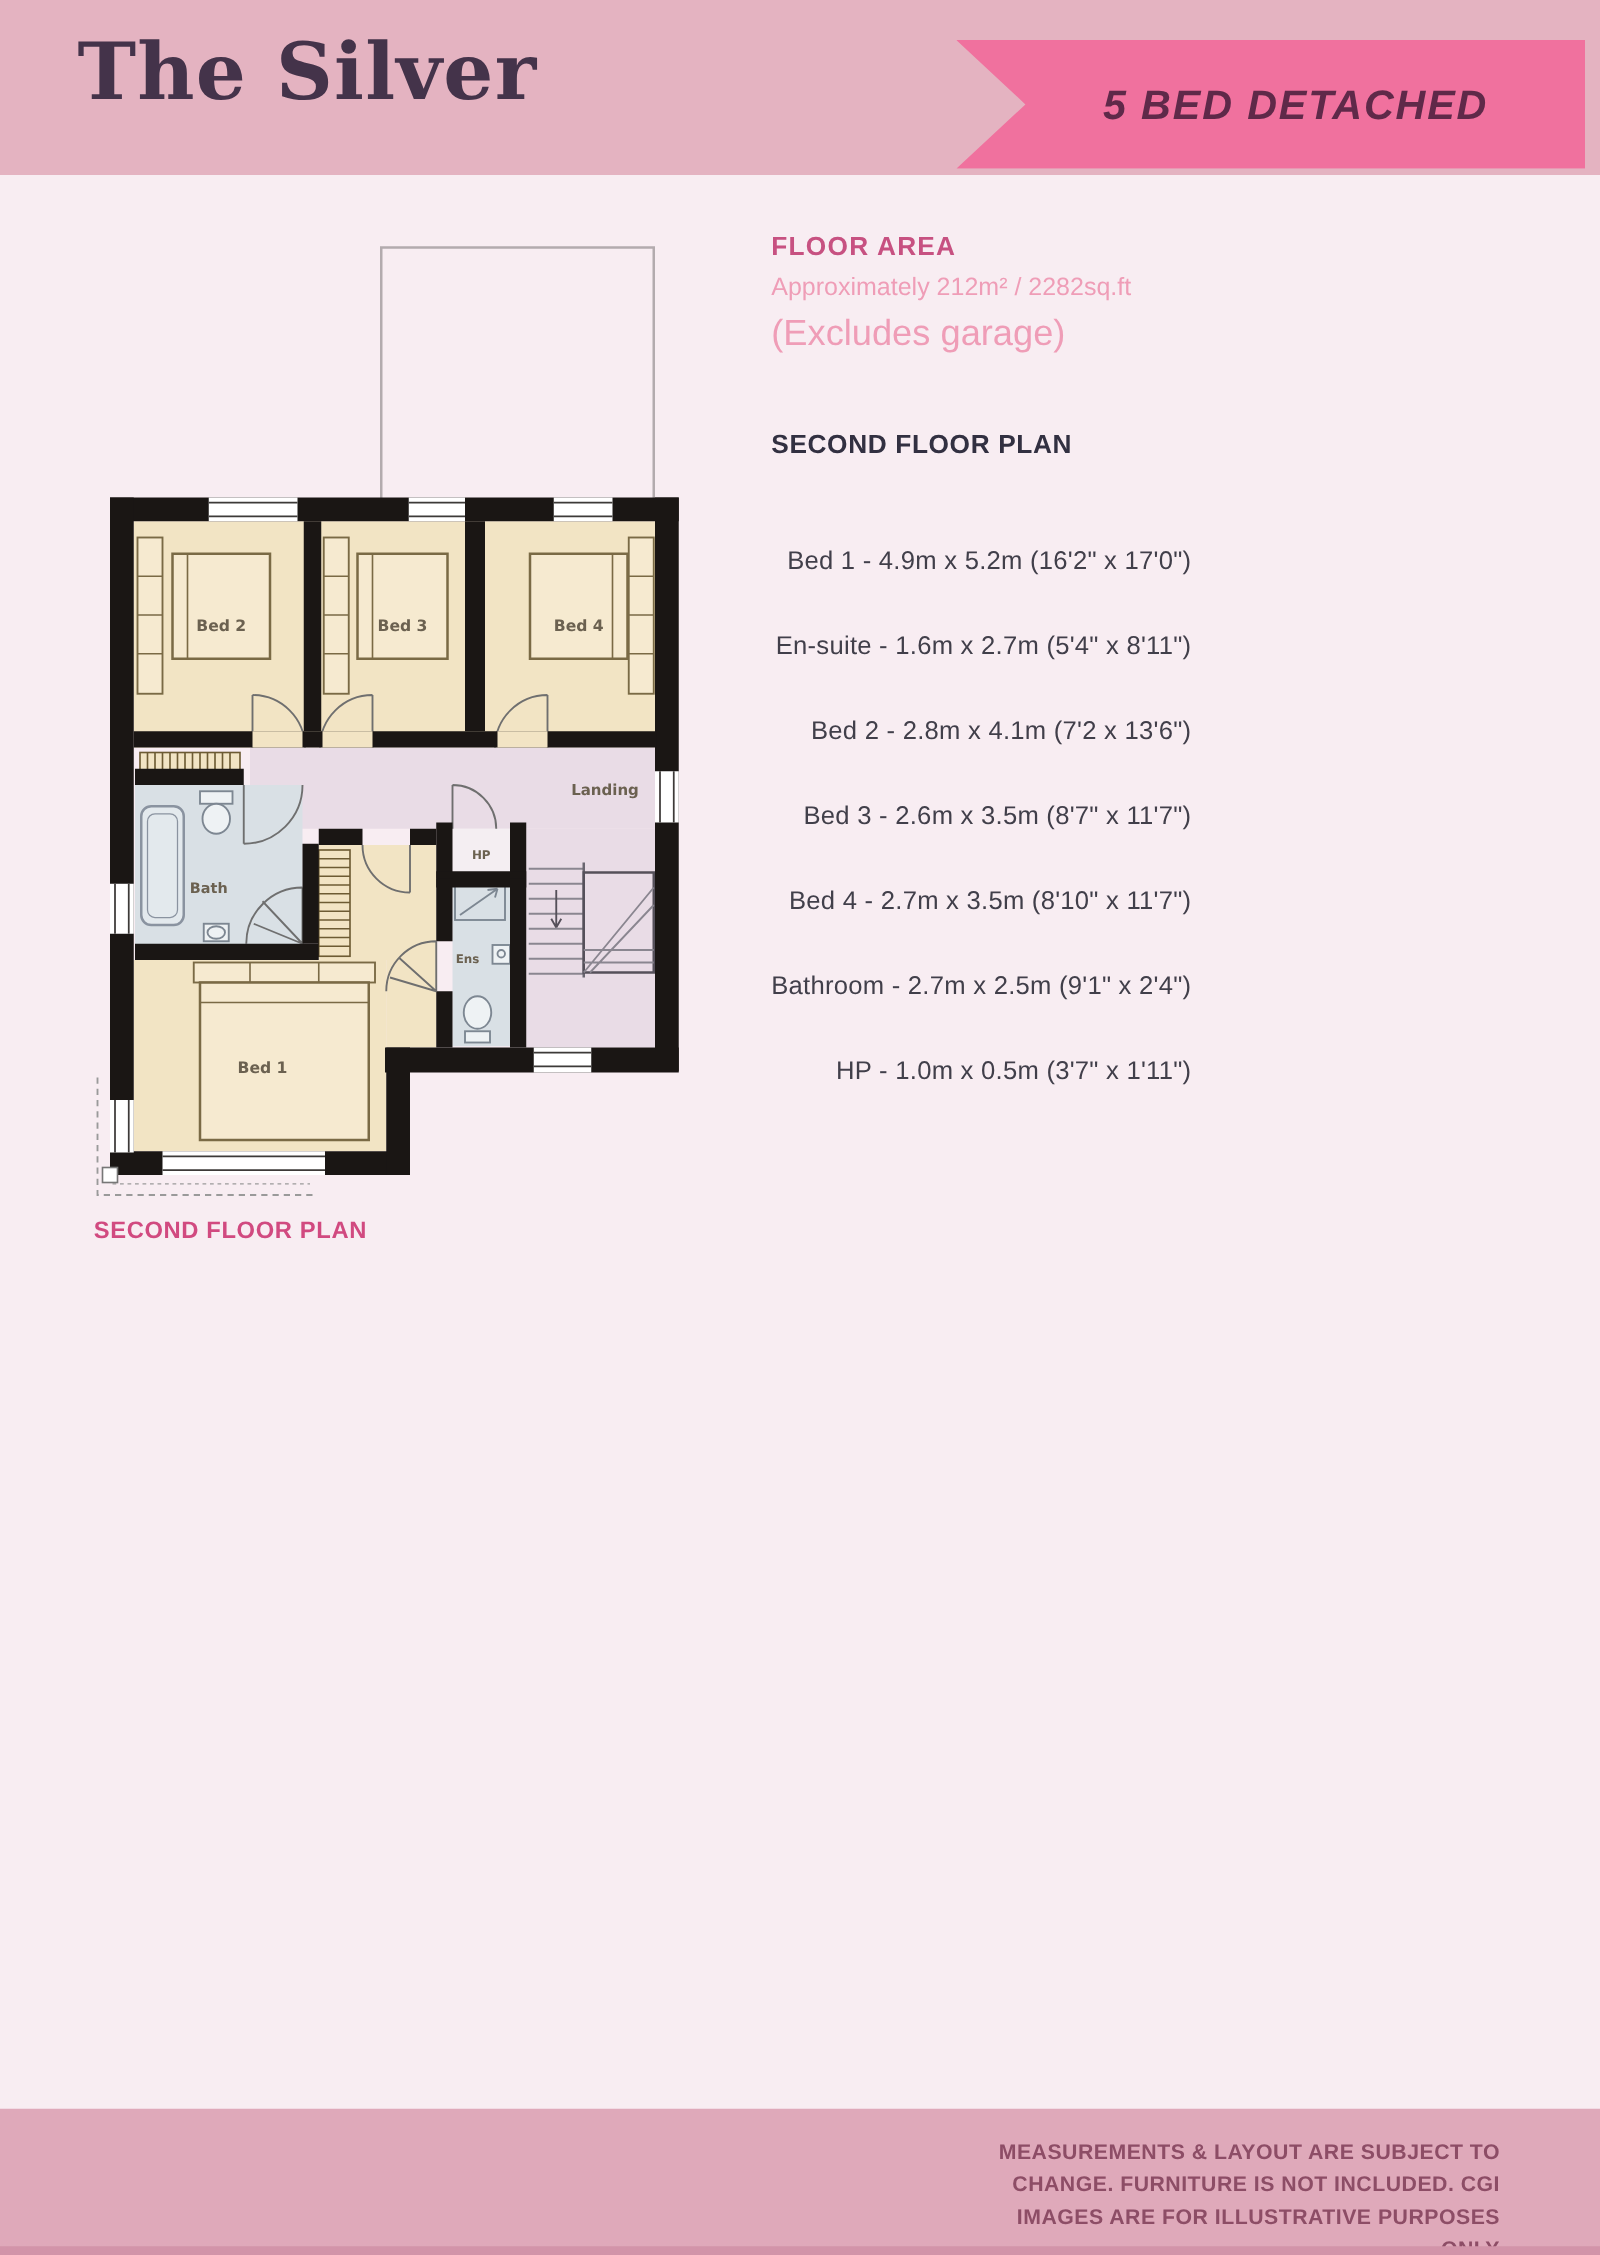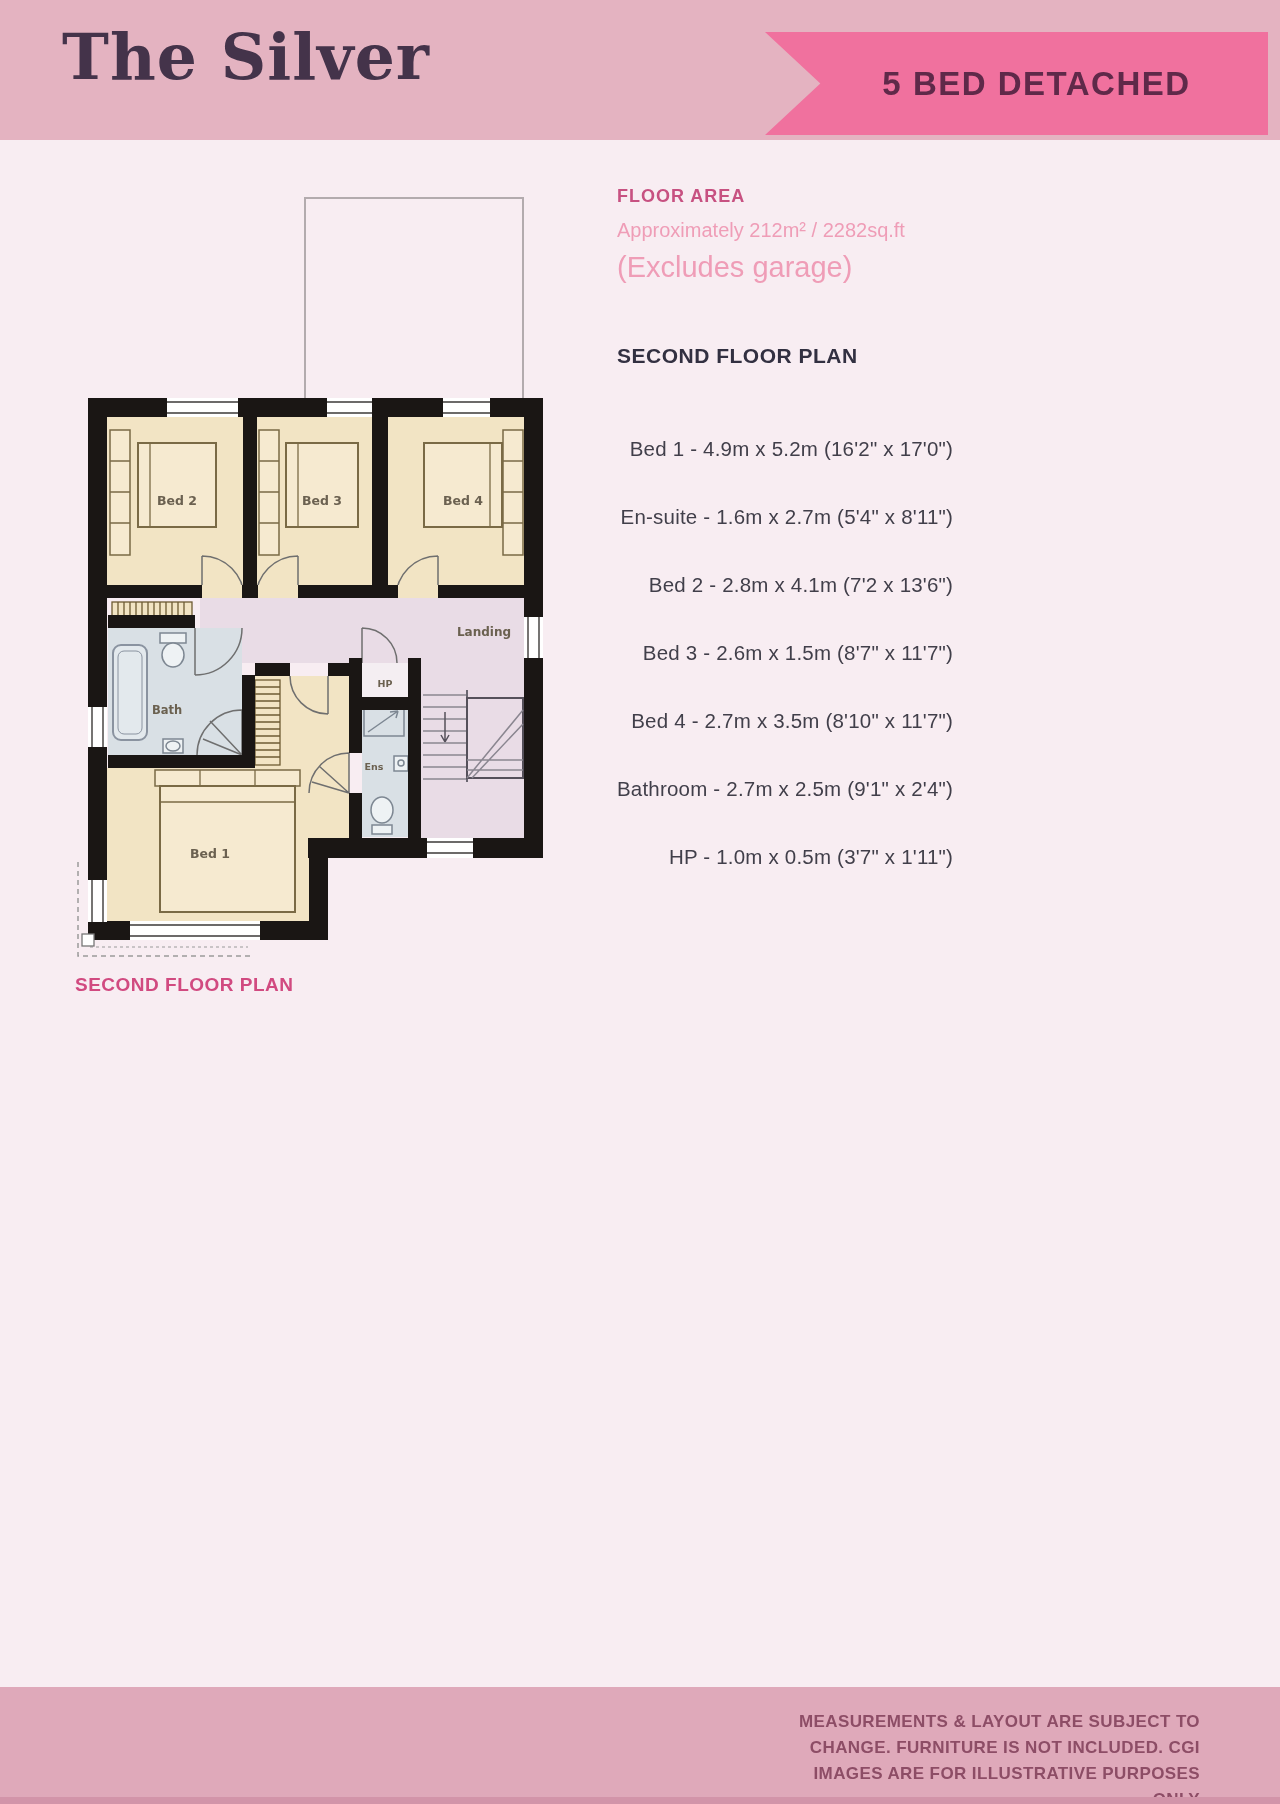--- a/index.html
+++ b/index.html
@@ -20,23 +20,24 @@
   }
   .badge{
     position:absolute;left:765px;top:32px;width:503px;height:103px;
     background:#f0719e;
     clip-path:polygon(0 0,100% 0,100% 100%,0 100%,11% 50%);
     display:flex;align-items:center;justify-content:center;
   }
   .badge span{
     font-size:33px;font-weight:bold;color:#5f2949;letter-spacing:1.5px;
     padding-left:40px;
-  }
-  
-  .fa-heading{position:absolute;left:617px;top:186px;font-size:18px;font-weight:bold;letter-spacing:1px;color:#c75181;}
+    font-style:italic;
+  }
+  
+  .fa-heading{position:absolute;left:617px;top:186px;font-size:21px;font-weight:bold;letter-spacing:1px;color:#c75181;}
   .fa-line1{position:absolute;left:617px;top:219px;font-size:20px;color:#ef9db7;}
   .fa-line2{position:absolute;left:617px;top:251px;font-size:29px;color:#ef9db7;}
   .sfp-heading{position:absolute;left:617px;top:344px;font-size:21px;font-weight:bold;letter-spacing:0.5px;color:#323041;}
   .room-list{position:absolute;left:617px;top:392px;margin:0;padding:0;list-style:none;}
   .room-list li{font-size:20.5px;line-height:22px;margin-bottom:28px;color:#413f4a;letter-spacing:0.2px;margin-top:46px;}
   
   .plan-svg{position:absolute;left:60px;top:190px;}
   .plan-caption{position:absolute;left:75px;top:974px;font-size:19px;font-weight:bold;letter-spacing:0.5px;color:#d14a80;}
   .room-label{font-family:"DejaVu Sans", sans-serif;font-weight:bold;fill:#6b6150;}
   
@@ -61,21 +62,21 @@
 
   <div class="fa-heading">FLOOR AREA</div>
   <div class="fa-line1">Approximately 212m² / 2282sq.ft</div>
   <div class="fa-line2">(Excludes garage)</div>
 
   <div class="sfp-heading">SECOND FLOOR PLAN</div>
   <ul class="room-list">
     <li>Bed 1 - 4.9m x 5.2m (16'2" x 17'0")</li>
     <li>En-suite - 1.6m x 2.7m (5'4" x 8'11")</li>
     <li>Bed 2 - 2.8m x 4.1m (7'2 x 13'6")</li>
-    <li>Bed 3 - 2.6m x 1.5m (8'7" x 11'7")</li>
+    <li>Bed 3 - 2.6m x 3.5m (8'7" x 11'7")</li>
     <li>Bed 4 - 2.7m x 3.5m (8'10" x 11'7")</li>
     <li>Bathroom - 2.7m x 2.5m (9'1" x 2'4")</li>
     <li>HP - 1.0m x 0.5m (3'7" x 1'11")</li>
   </ul>
 
   <svg class="plan-svg" width="525" height="775" viewBox="0 0 525 775" xmlns="http://www.w3.org/2000/svg">
 
     <polyline points="245,213 245,8 463,8 463,213" fill="none" stroke="#b3abae" stroke-width="2"></polyline>
 
     <g>

